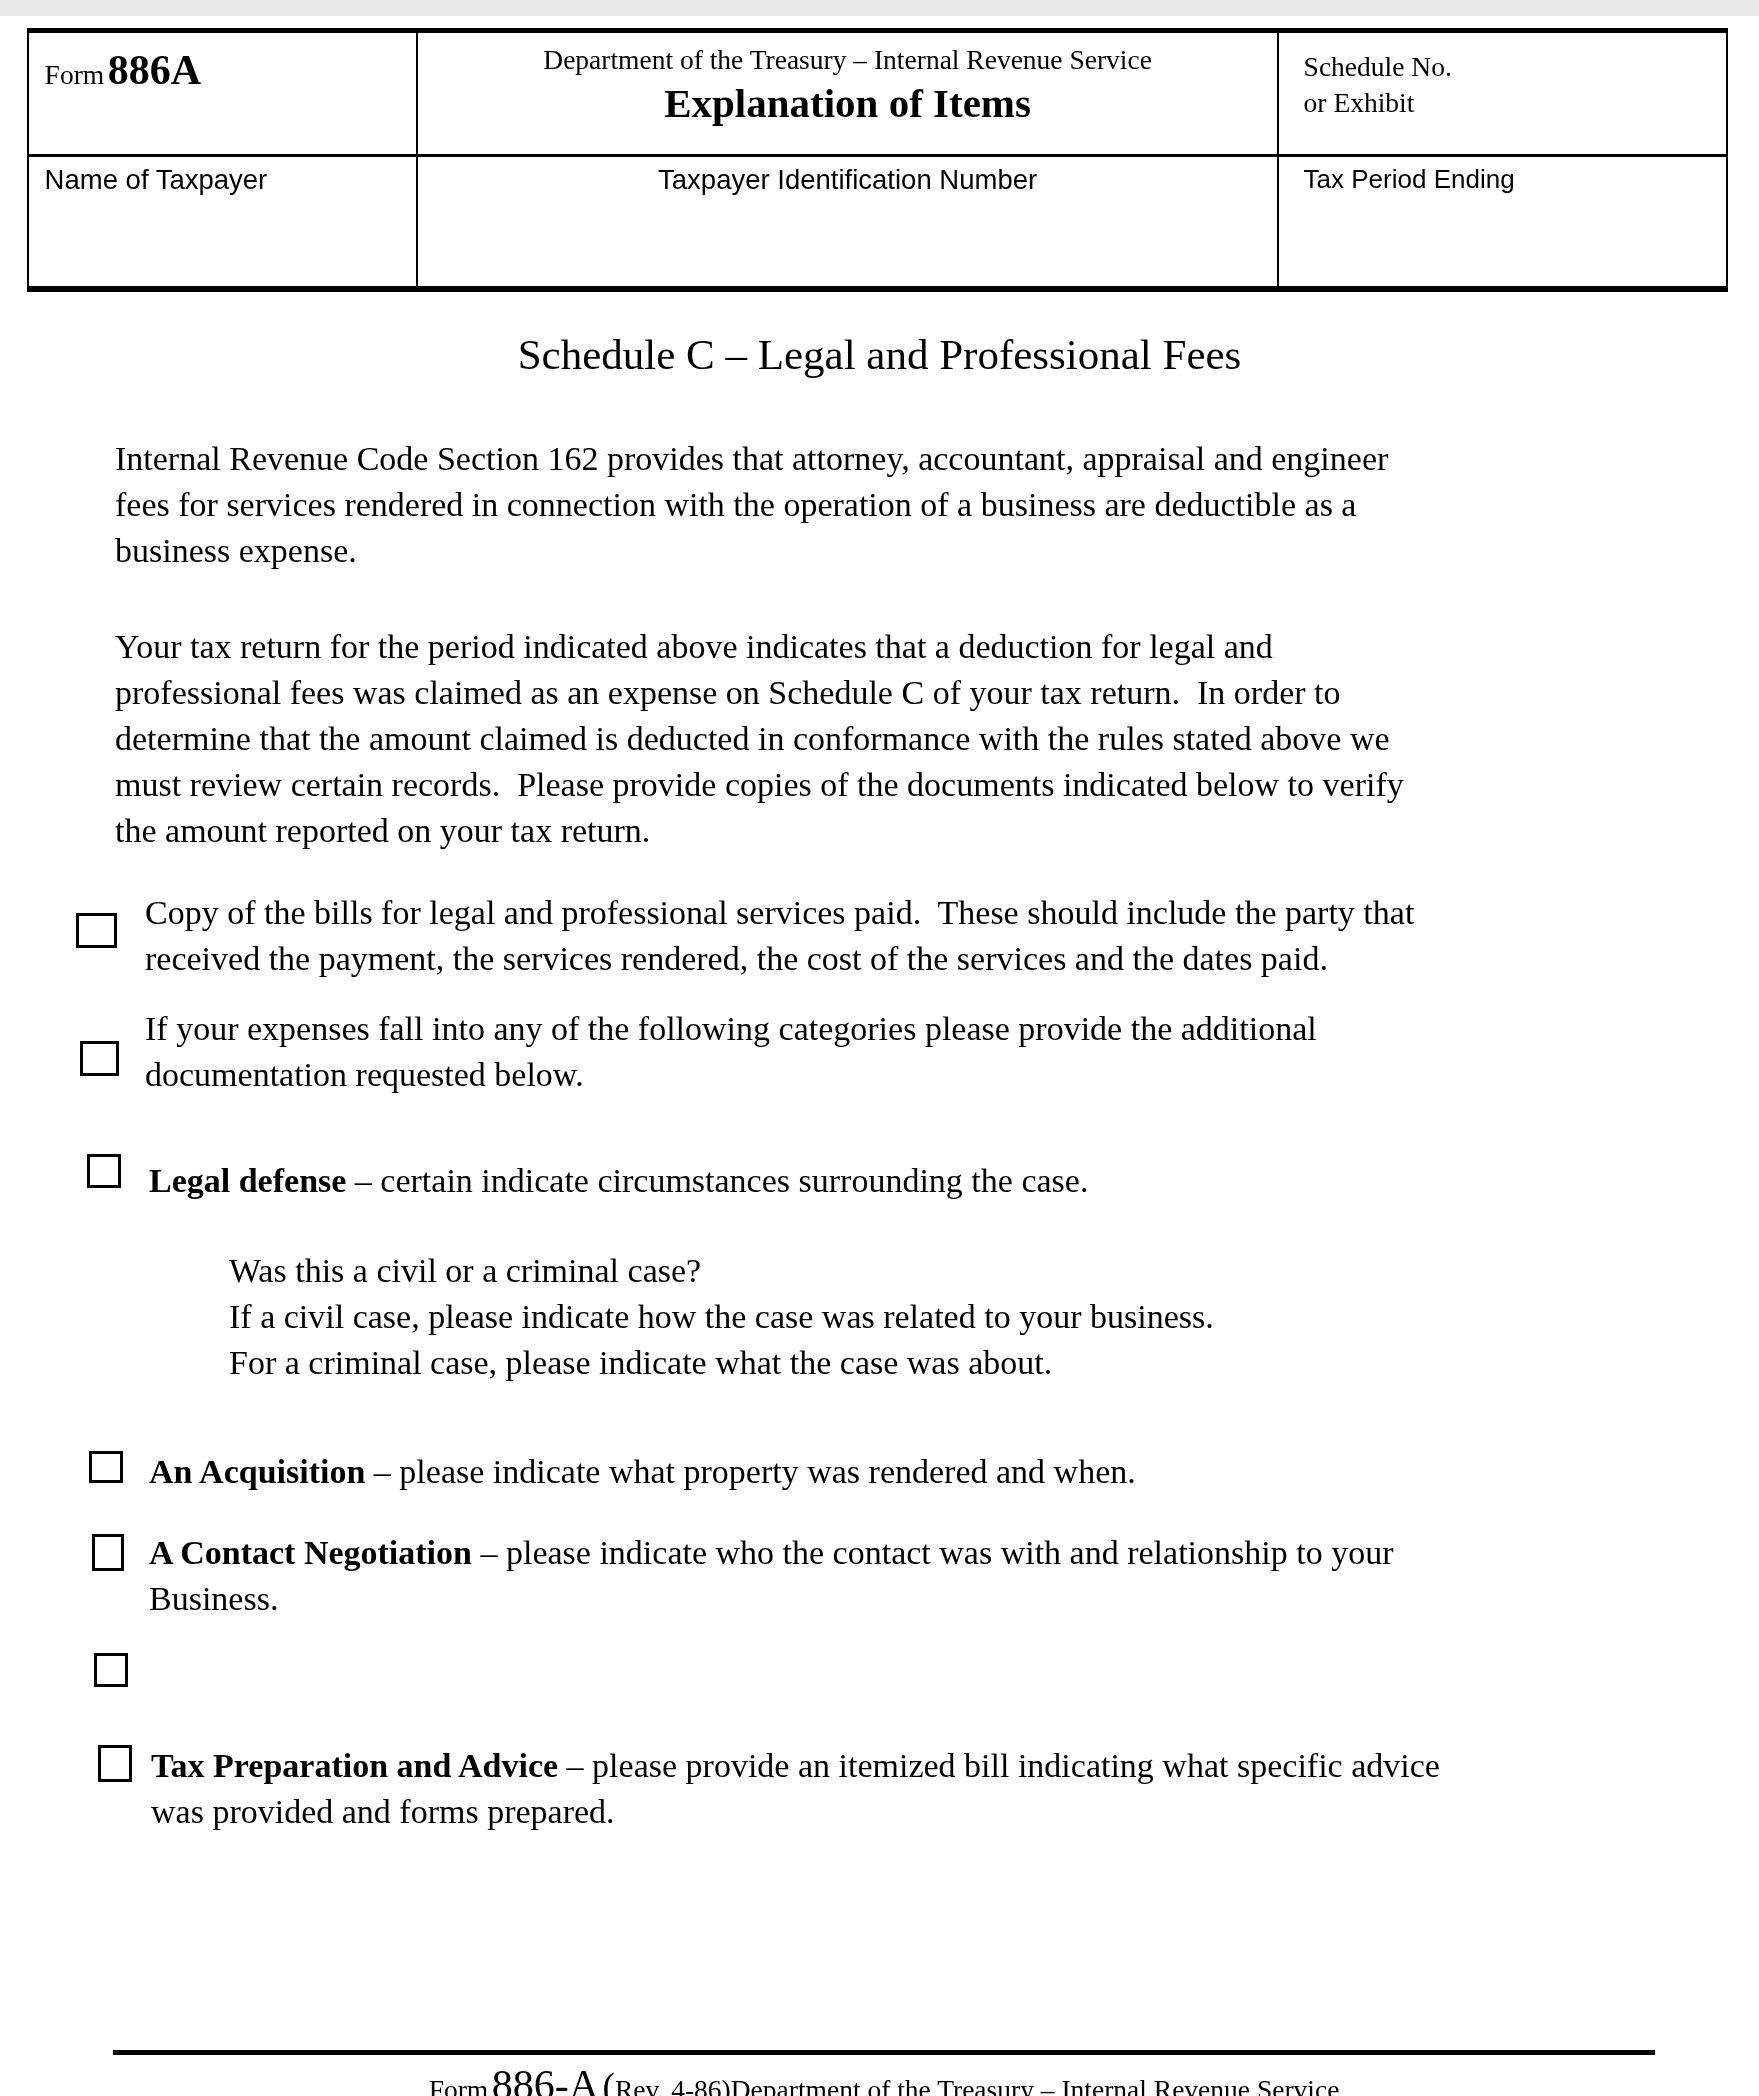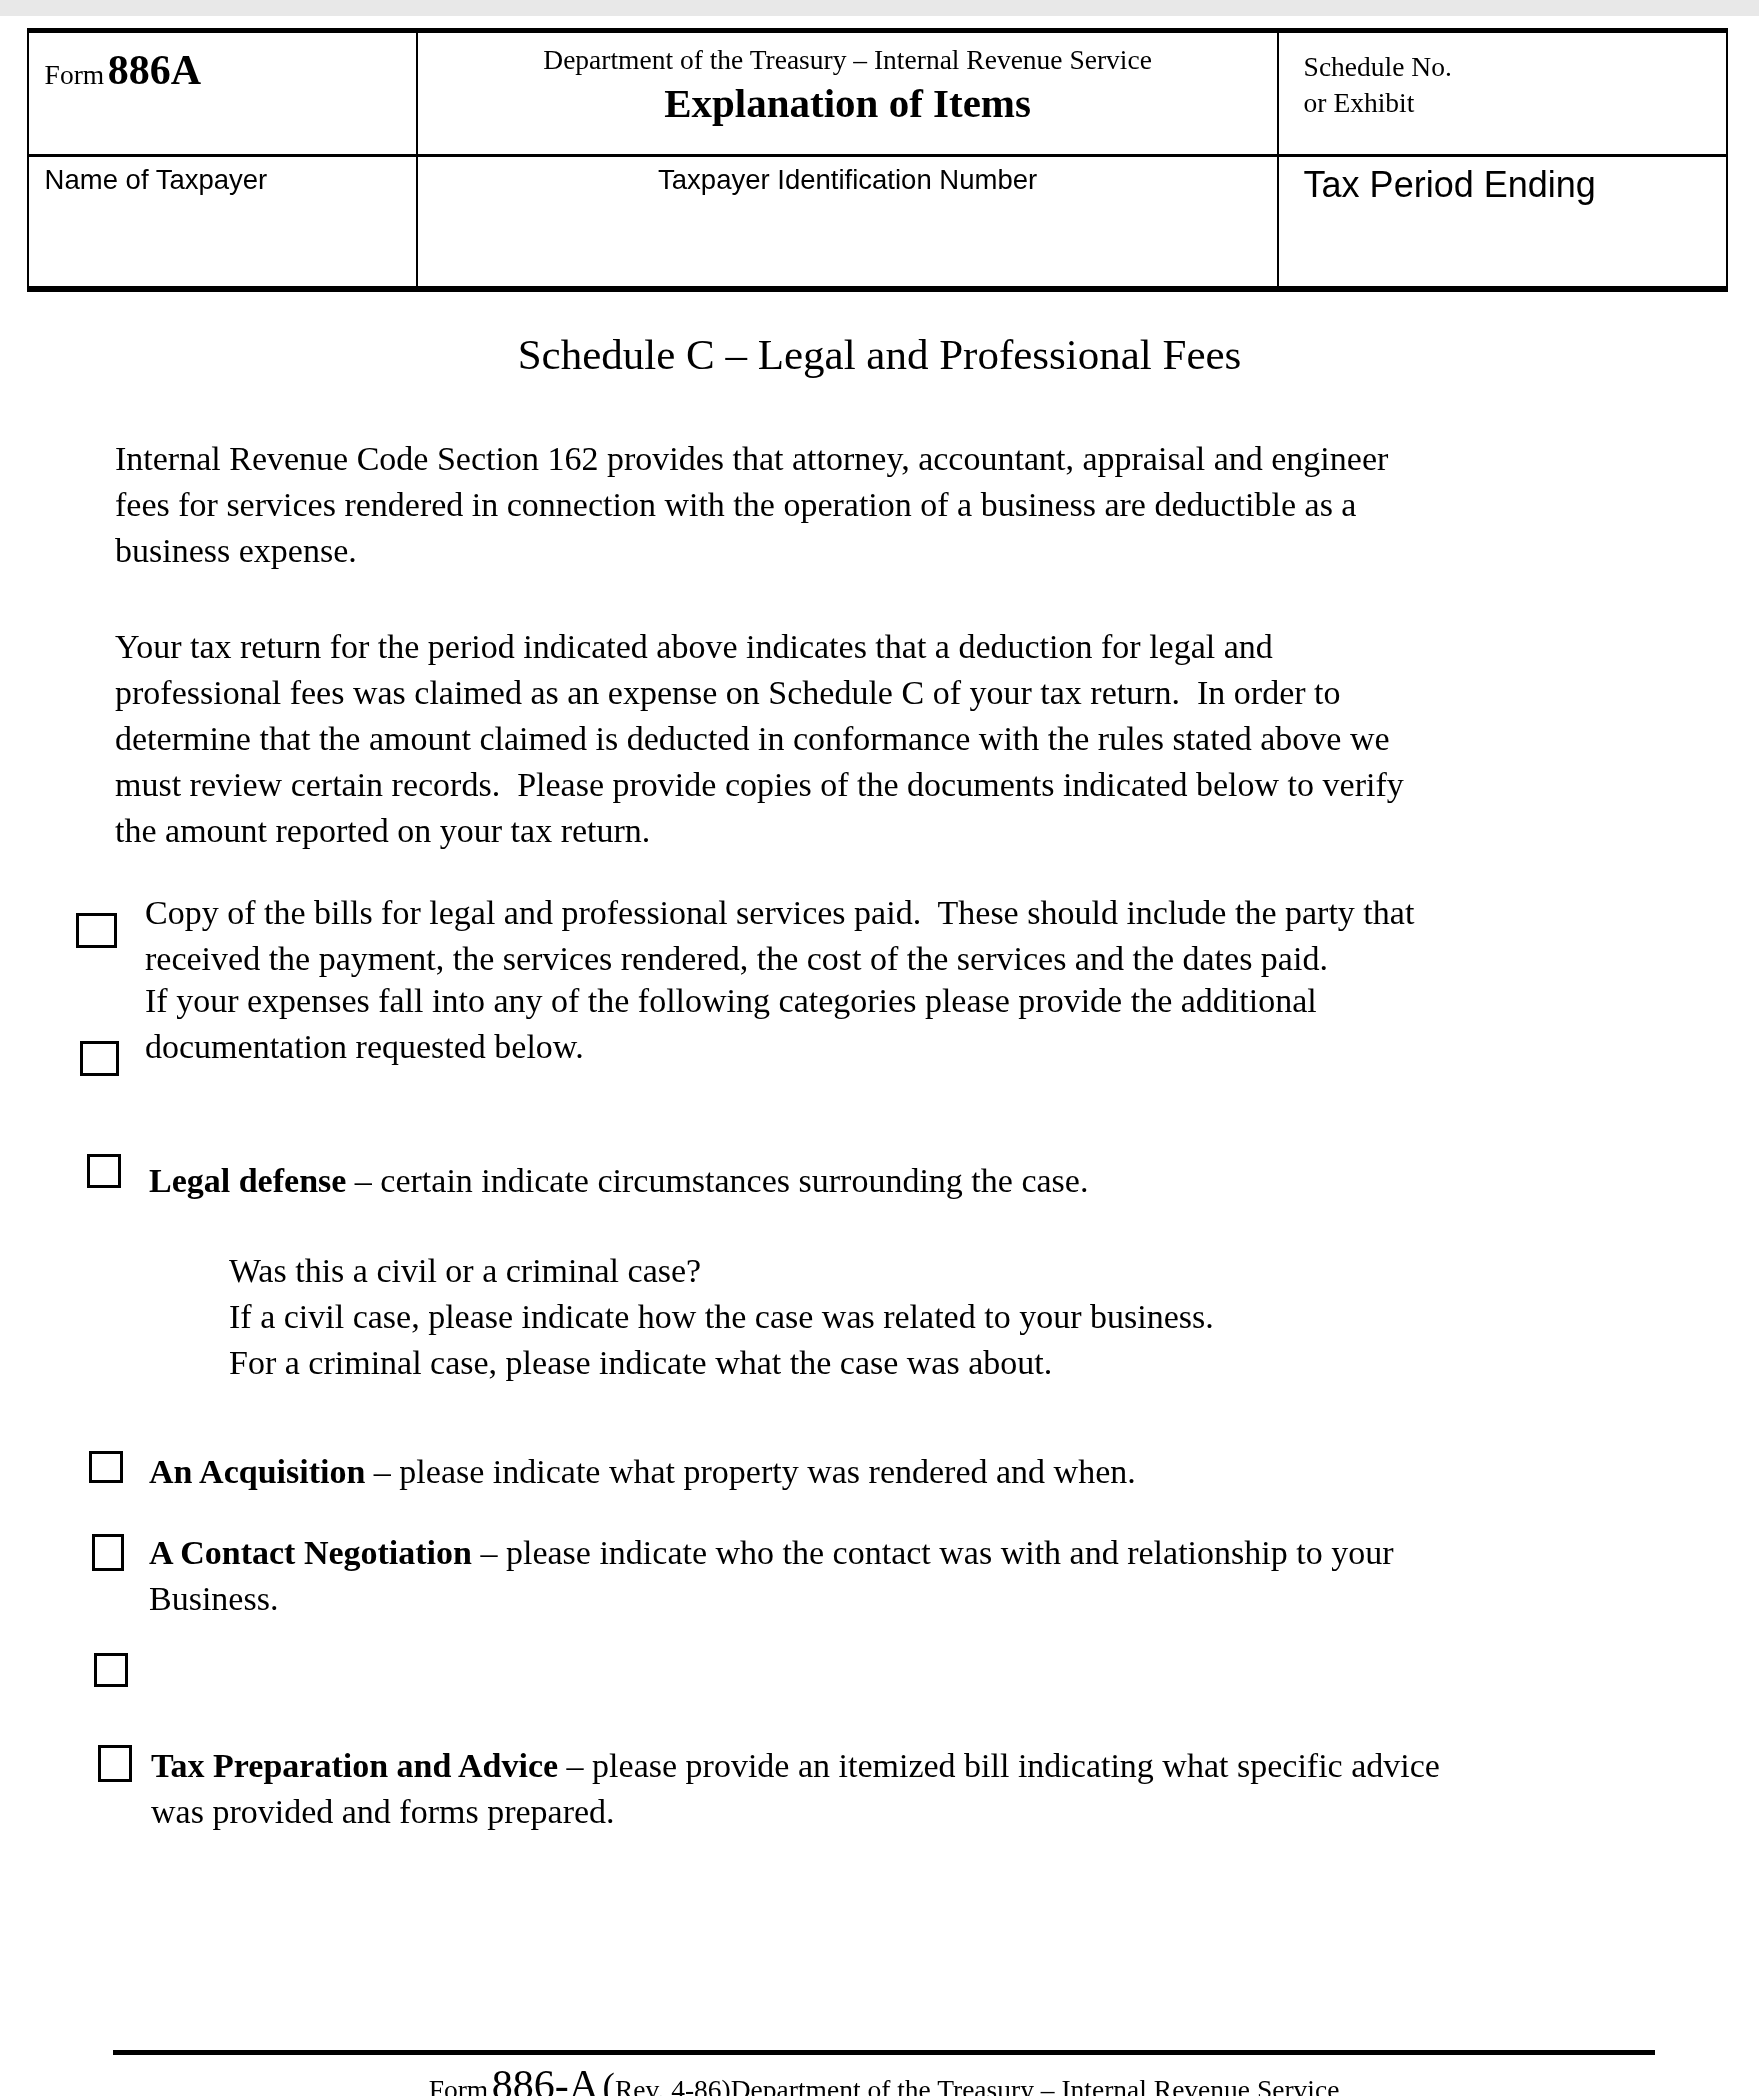--- a/index.html
+++ b/index.html
@@ -52,41 +52,41 @@
       <div style="font-size:41px; font-weight:bold; margin-top:3.5px;">Explanation of Items</div>
     </div>
 
     <div class="abs" style="left:1275px; top:16px; font-size:27.5px; line-height:36px;">
       <div>Schedule No.</div>
       <div>or Exhibit</div>
     </div>
 
     <div class="abs sans" style="left:16px; top:131px; font-size:27.5px;">Name of Taxpayer</div>
     <div class="abs sans" style="left:390px; top:131px; width:858px; text-align:center; font-size:27.5px;">Taxpayer Identification Number</div>
-    <div class="abs sans" style="left:1275px; top:131px; font-size:36px;">Tax Period Ending</div>
+    <div class="abs sans" style="left:1275px; top:131px; font-size:26px;">Tax Period Ending</div>
   </div>
 
   <div class="abs" style="left:0; top:314px; width:100%; text-align:center; font-size:43px;">Schedule C – Legal and Professional Fees</div>
 
   <div class="abs body-text pre" style="left:115px; top:420px; width:1605px;">Internal Revenue Code Section 162 provides that attorney, accountant, appraisal and engineer
 fees for services rendered in connection with the operation of a business are deductible as a
 business expense.</div>
 
   <div class="abs body-text pre" style="left:115px; top:608px; width:1605px;">Your tax return for the period indicated above indicates that a deduction for legal and
 professional fees was claimed as an expense on Schedule C of your tax return.  In order to
 determine that the amount claimed is deducted in conformance with the rules stated above we
 must review certain records.  Please provide copies of the documents indicated below to verify
 the amount reported on your tax return.</div>
 
   <div class="abs checkbox" style="left:76px; top:897px; width:41px; height:35px;"></div>
   <div class="abs body-text" style="left:145px; top:874px; width:1587px;"><span class="b"></span><span class="pre">Copy of the bills for legal and professional services paid.  These should include the party that
 received the payment, the services rendered, the cost of the services and the dates paid.</span></div>
 
   <div class="abs checkbox" style="left:80px; top:1025px; width:39px; height:35px;"></div>
-  <div class="abs body-text" style="left:145px; top:962px; width:1587px;font-family:Liberation Serif, serif;"><span class="b"></span><span class="pre">If your expenses fall into any of the following categories please provide the additional
+  <div class="abs body-text" style="left:145px; top:990px; width:1587px;font-family:Liberation Serif, serif;"><span class="b"></span><span class="pre">If your expenses fall into any of the following categories please provide the additional
 documentation requested below.</span></div>
 
   <div class="abs checkbox" style="left:87px; top:1138px; width:34px; height:34px;"></div>
   <div class="abs body-text" style="left:149px; top:1142px; width:1587px;"><span class="b">Legal defense</span><span class="pre"> – certain indicate circumstances surrounding the case.</span></div>
 
   <div class="abs body-text pre" style="left:229px; top:1232px; width:1419px;">Was this a civil or a criminal case?
 If a civil case, please indicate how the case was related to your business.
 For a criminal case, please indicate what the case was about.</div>
 
   <div class="abs checkbox" style="left:89px; top:1435px; width:34px; height:32px;"></div>

